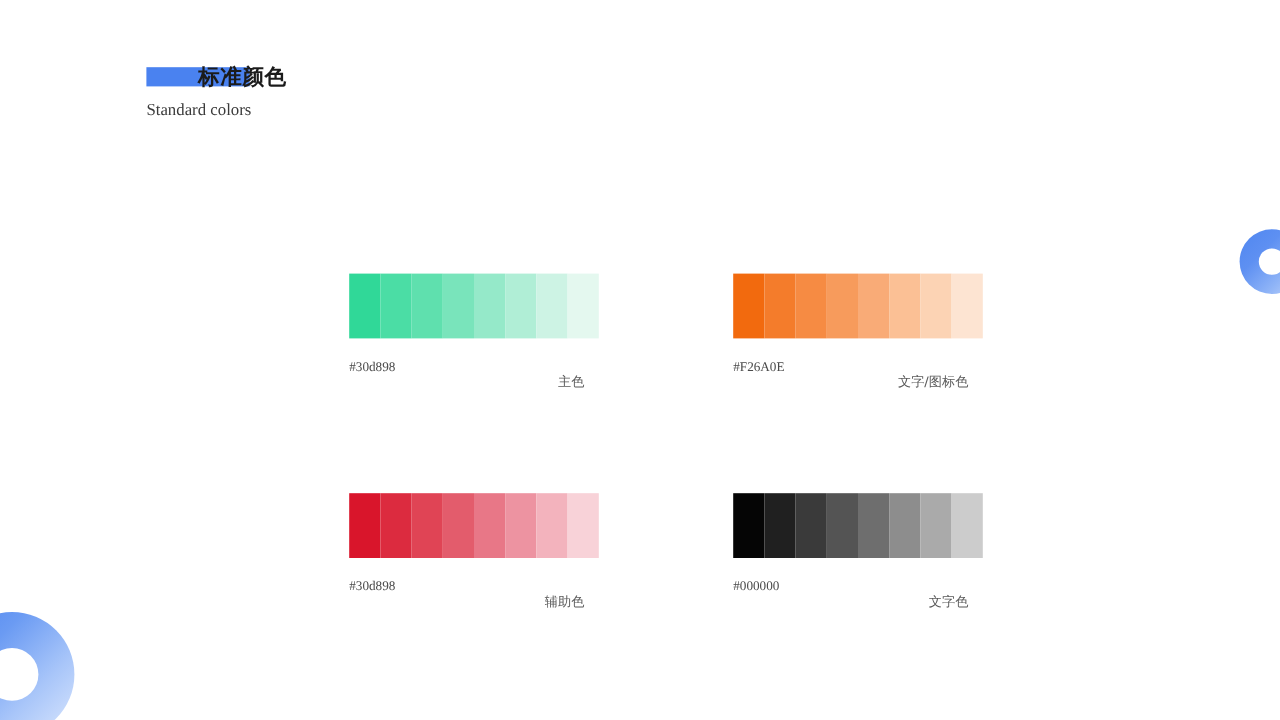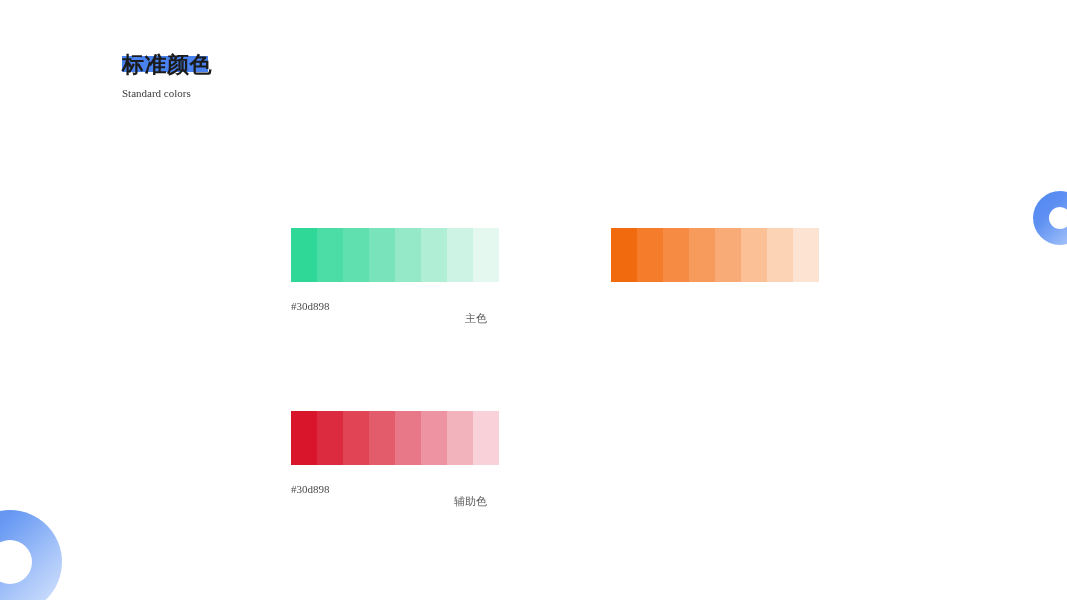--- a/index.html
+++ b/index.html
@@ -78,31 +78,32 @@
     position: absolute;
     left: 0px;
     top: 4px;
     width: 86px;
     height: 16px;
     background: #4a82f0;
   }
   .page-title {
     position: relative;
     font-family: "DejaVu Sans", "Liberation Sans", sans-serif;
-    font-size: 22px;
+    font-size: 18px;
     font-weight: 700;
     line-height: 26px;
     color: #1b1b1b;
     letter-spacing: 0.5px;
     white-space: nowrap;
+    margin-left: 43px;
   }
   .page-subtitle {
     margin-top: 8px;
     font-family: "Liberation Serif", "DejaVu Serif", serif;
-    font-size: 11px;
+    font-size: 14px;
     line-height: 14px;
     color: #3a3a3a;
     white-space: nowrap;
   }
 
   
   .palette-grid {
     position: absolute;
     left: 291px;
     top: 228px;
@@ -198,20 +199,24 @@
         <div class="swatch-band">
             <div class="swatch" title="#f26a0e" style="background: rgb(242, 106, 14);"></div>
             <div class="swatch" title="#f47c2b" style="background: rgb(244, 124, 43);"></div>
             <div class="swatch" title="#f68b43" style="background: rgb(246, 139, 67);"></div>
             <div class="swatch" title="#f79b5c" style="background: rgb(247, 155, 92);"></div>
             <div class="swatch" title="#f9ab77" style="background: rgb(249, 171, 119);"></div>
             <div class="swatch" title="#fbc095" style="background: rgb(251, 192, 149);"></div>
             <div class="swatch" title="#fcd3b4" style="background: rgb(252, 211, 180);"></div>
             <div class="swatch" title="#fde4d2" style="background: rgb(253, 228, 210);"></div>
           </div>
+        <div class="palette-meta">
+          <div class="palette-hex">#F26A0E</div>
+          <div class="palette-role">文字/图标色</div>
+        </div>
       </div>
     </div>
 
     <div class="palette-row">
       <div class="palette">
         <div class="swatch-band">
             <div class="swatch" title="#d9152b" style="background: rgb(217, 21, 43);"></div>
             <div class="swatch" title="#dc2b3f" style="background: rgb(220, 43, 63);"></div>
             <div class="swatch" title="#e04455" style="background: rgb(224, 68, 85);"></div>
             <div class="swatch" title="#e35c6c" style="background: rgb(227, 92, 108);"></div>
@@ -219,16 +224,32 @@
             <div class="swatch" title="#ed93a1" style="background: rgb(237, 147, 161);"></div>
             <div class="swatch" title="#f3b3bd" style="background: rgb(243, 179, 189);"></div>
             <div class="swatch" title="#f8d2d8" style="background: rgb(248, 210, 216);"></div>
           </div>
         <div class="palette-meta">
           <div class="palette-hex">#30d898</div>
           <div class="palette-role">辅助色</div>
         </div>
       </div>
 
+      <div class="palette">
+        <div class="swatch-band">
+            <div class="swatch" title="#050505" style="background: rgb(5, 5, 5);"></div>
+            <div class="swatch" title="#202020" style="background: rgb(32, 32, 32);"></div>
+            <div class="swatch" title="#3a3a3a" style="background: rgb(58, 58, 58);"></div>
+            <div class="swatch" title="#545454" style="background: rgb(84, 84, 84);"></div>
+            <div class="swatch" title="#6e6e6e" style="background: rgb(110, 110, 110);"></div>
+            <div class="swatch" title="#8d8d8d" style="background: rgb(141, 141, 141);"></div>
+            <div class="swatch" title="#aaaaaa" style="background: rgb(170, 170, 170);"></div>
+            <div class="swatch" title="#cccccc" style="background: rgb(204, 204, 204);"></div>
+          </div>
+        <div class="palette-meta">
+          <div class="palette-hex">#000000</div>
+          <div class="palette-role">文字色</div>
+        </div>
+      </div>
     </div>
 
   </div>
 </div>
 
 </body></html>

